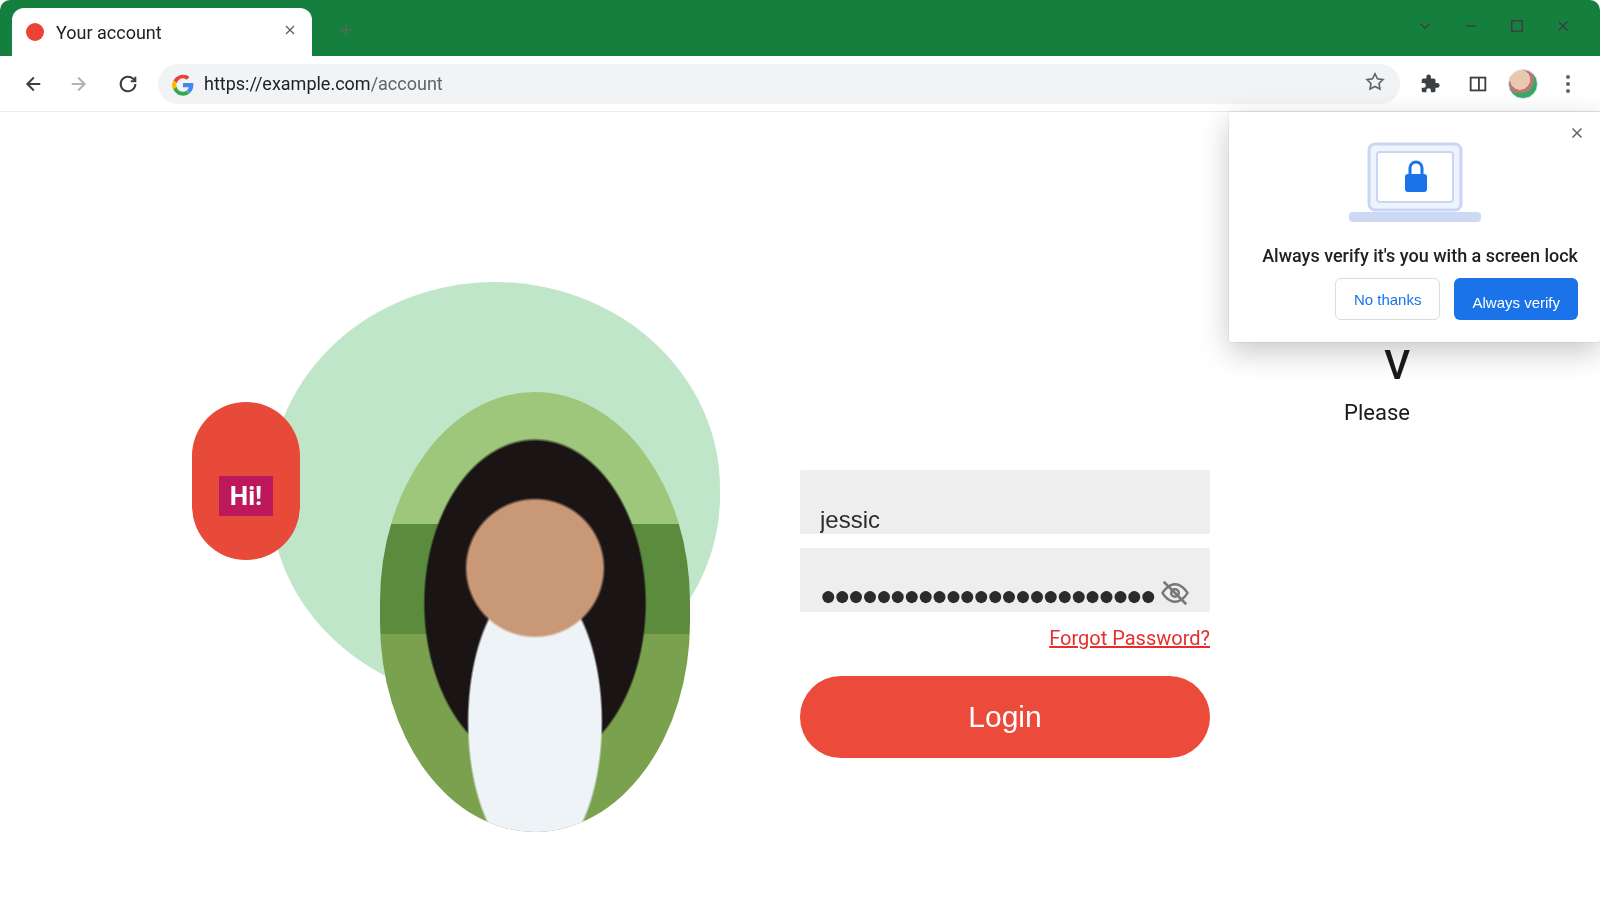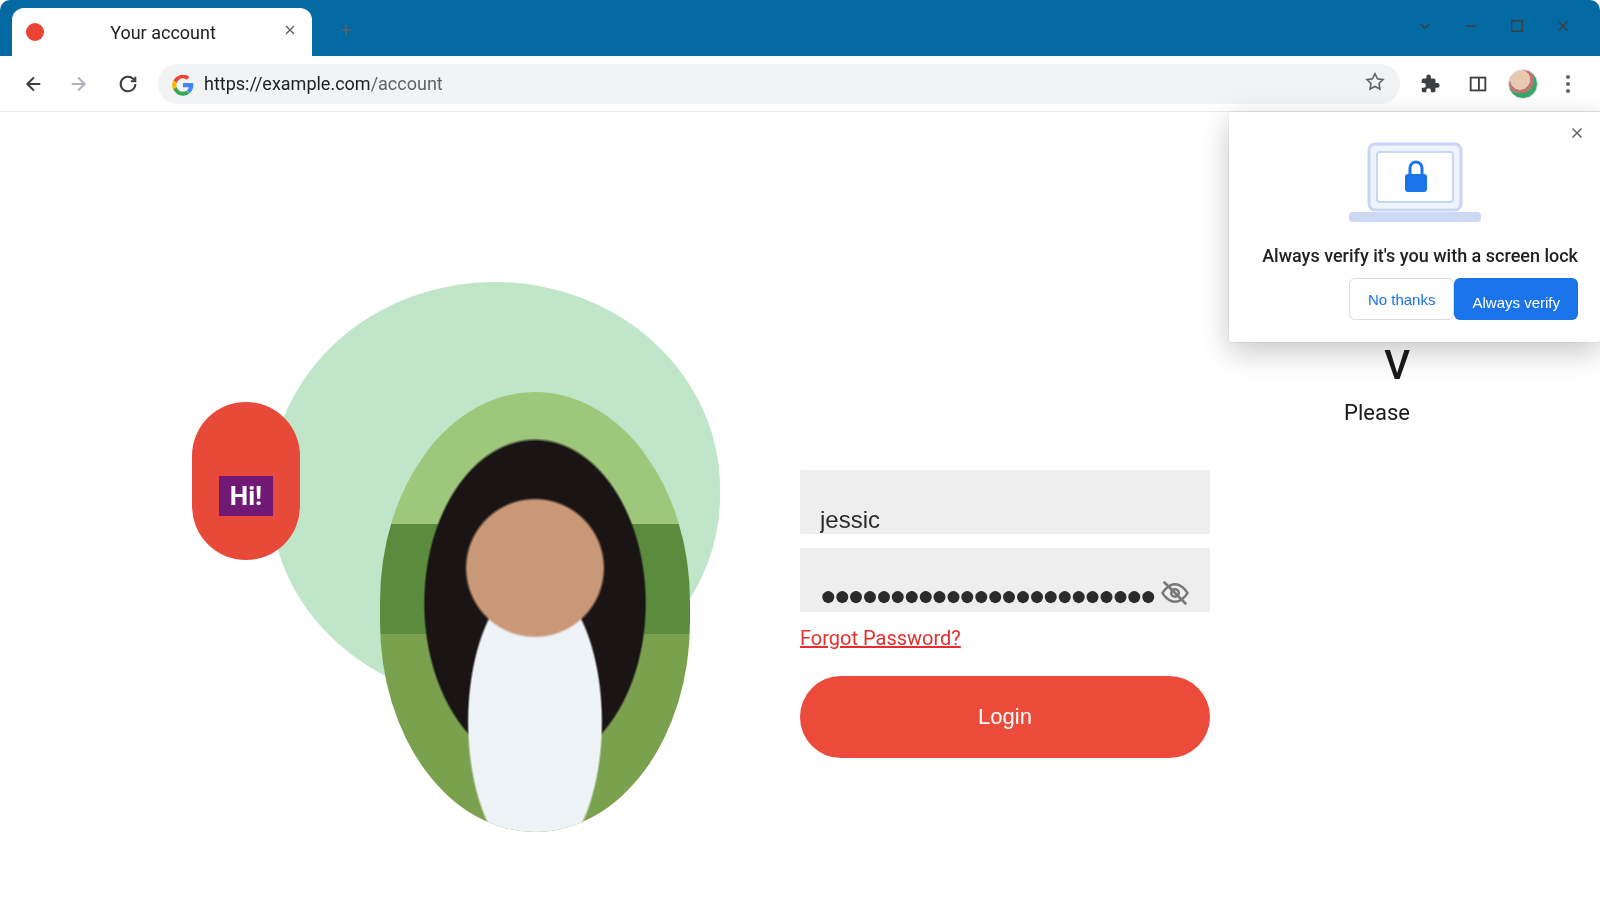--- a/index.html
+++ b/index.html
@@ -3,21 +3,21 @@
 <meta charset="utf-8">
 <style>
   * { box-sizing: border-box; margin: 0; padding: 0; }
   html, body { width: 1600px; height: 906px; font-family: "Segoe UI", Roboto, Arial, sans-serif; background: #fff; overflow: hidden; }
 
   
   .window-ctrls { position: absolute; right: 0; top: 0; height: 56px; display: flex; align-items: center; gap: 28px; padding: 0 28px; color: #3c4043; }
   .window-ctrls svg { width: 18px; height: 18px; stroke: #3c4043; }
 
   
-  .chrome-top { position: absolute; left: 0; right: 0; top: 0; height: 56px; background: #0369a1; border-radius: 10px 10px 0 0; text-align: center; }
+  .chrome-top { position: absolute; left: 0; right: 0; top: 0; height: 56px; background: #15803d; border-radius: 10px 10px 0 0; }
   .tab { position: absolute; left: 12px; top: 8px; width: 300px; height: 48px; background: #fff; border-radius: 12px 12px 0 0; display: flex; align-items: center; padding: 0 14px; gap: 12px; color: #202124; }
   .tab .dot { width: 18px; height: 18px; border-radius: 50%; background: #ea4335; }
   .tab .title { font-size: 18px; color: #202124; flex: 1; }
   .tab .close { color: #5f6368; }
   .newtab { position: absolute; left: 330px; top: 14px; width: 32px; height: 32px; display:flex; align-items:center; justify-content:center; color:#5f6368; }
   .newtab svg { width: 18px; height: 18px; }
 
   
   .toolbar { position: absolute; left: 0; right: 0; top: 56px; height: 56px; background: #fff; display: flex; align-items: center; padding: 0 14px; gap: 12px; border-bottom: 1px solid #e8eaed; }
   .toolbar .icon-btn { width: 36px; height: 36px; display:flex; align-items:center; justify-content:center; border-radius: 50%; }
@@ -32,52 +32,52 @@
   .toolbar .avatar { width: 30px; height: 30px; border-radius: 50%; background: radial-gradient(circle at 40% 35%, #e8c9b0 0 40%, #b77 40% 55%, #3a6 55% 100%); border:1px solid #e0e0e0; }
   .toolbar .dots { display:flex; flex-direction:column; gap:3px; align-items:center; justify-content:center; width:24px; }
   .toolbar .dots span { width:4px; height:4px; border-radius:50%; background:#5f6368; }
 
   
   .content { position: absolute; left: 0; right: 0; top: 112px; bottom: 0; background: #fff; }
 
   
   .green-blob { position:absolute; left:270px; top:170px; width:450px; height:420px; background:#bfe6c9; border-radius: 240px / 220px; }
   .hi-pill { position:absolute; left:192px; top:290px; width:108px; height:158px; background:#e84a3a; border-radius: 60px; display:flex; align-items:center; justify-content:center; }
-  .hi-badge { width:54px; height:40px; background:#701a75; display:flex; align-items:center; justify-content:center; color:#fff; font-weight:700; font-size:26px;margin-top:29px; }
+  .hi-badge { width:54px; height:40px; background:#be185d; display:flex; align-items:center; justify-content:center; color:#fff; font-weight:700; font-size:26px;margin-top:29px; }
   .portrait { position:absolute; left:380px; top:280px; width:310px; height:440px; border-radius: 170px / 230px; overflow:hidden; }
   .portrait-inner { width:100%; height:100%; background:
       radial-gradient(circle at 50% 40%, #c99877 0 22%, transparent 23%),
       radial-gradient(ellipse at 50% 75%, #eef3f8 0 30%, transparent 31%),
       radial-gradient(ellipse at 50% 48%, #1a1414 0 50%, transparent 51%),
       linear-gradient(180deg, #9ec77b 0 30%, #5b8b3d 30% 55%, #7aa14e 55% 100%);
   }
 
   
   .headline { position:absolute; right:190px; top:230px; font-size:40px; font-weight:500; color:#1a1a1a; }
   .subhead  { position:absolute; right:190px; top:288px; font-size:22px; color:#1a1a1a; }
 
   
   .field { position:absolute; left:800px; width:410px; height:64px; background:#eeeeee; border-radius:2px; display:flex; align-items:flex-end; padding:0 20px; }
   .field-email { top:358px; }
   .field-pass  { top:436px; }
   .field input { border:none; background:transparent; outline:none; width:100%; font-size:24px; color:#2b2b2b; letter-spacing: 0; }
   .field-pass input { letter-spacing: -3px; font-size:28px; font-family: Verdana, sans-serif; }
   .eye { margin-left:auto; color:#777; }
 
-  .forgot { position:absolute; left:800px; top:514px; width:410px; text-align:left; font-size:20px; color:#e52f2f; }
-
-  .login-btn { position:absolute; left:800px; top:564px; width:410px; height:82px; background:#ec4a3a; border:none; border-radius:44px; color:#fff; font-size:22px; font-weight:400; cursor:pointer; }
+  .forgot { position:absolute; left:800px; top:514px; width:410px; text-align:right; font-size:20px; color:#e52f2f; }
+
+  .login-btn { position:absolute; left:800px; top:564px; width:410px; height:82px; background:#ec4a3a; border:none; border-radius:44px; color:#fff; font-size:30px; font-weight:400; cursor:pointer; }
 
   
   .popup { position:absolute; right:0; top:112px; width:371px; background:#fff; box-shadow: 0 10px 30px rgba(0,0,0,.22), 0 0 0 1px rgba(0,0,0,.04); padding: 16px 22px 22px 22px; border-radius:2px; }
   .popup .close { position:absolute; top:12px; right:14px; color:#5f6368; cursor:pointer; }
   .popup .illus { display:flex; align-items:flex-end; justify-content:center; height:106px; margin-bottom:10px; }
   .popup h3 { font-size:18px; font-weight:500; color:#202124; margin-bottom:10px; line-height:1.35;text-align:right; }
   .popup p  { font-size:15px; color:#5f6368; line-height:1.5; margin-bottom:24px; }
-  .popup .actions { display:flex; justify-content:flex-end; }
+  .popup .actions { display:flex; justify-content:flex-end; gap:14px; }
   .popup .btn-secondary { height:42px; padding:0 18px; border:1px solid #dadce0; background:#fff; border-radius:6px; color:#1a73e8; font-size:15px; cursor:pointer; }
   .popup .btn-primary   { height:42px; padding:16px 18px; border:none; background:#1a73e8; border-radius:6px; color:#fff; font-size:15px; cursor:pointer; }
 
   
   .g-logo { width:20px; height:20px; }
 </style>
 </head>
 <body>
 
 <div class="chrome-top">

